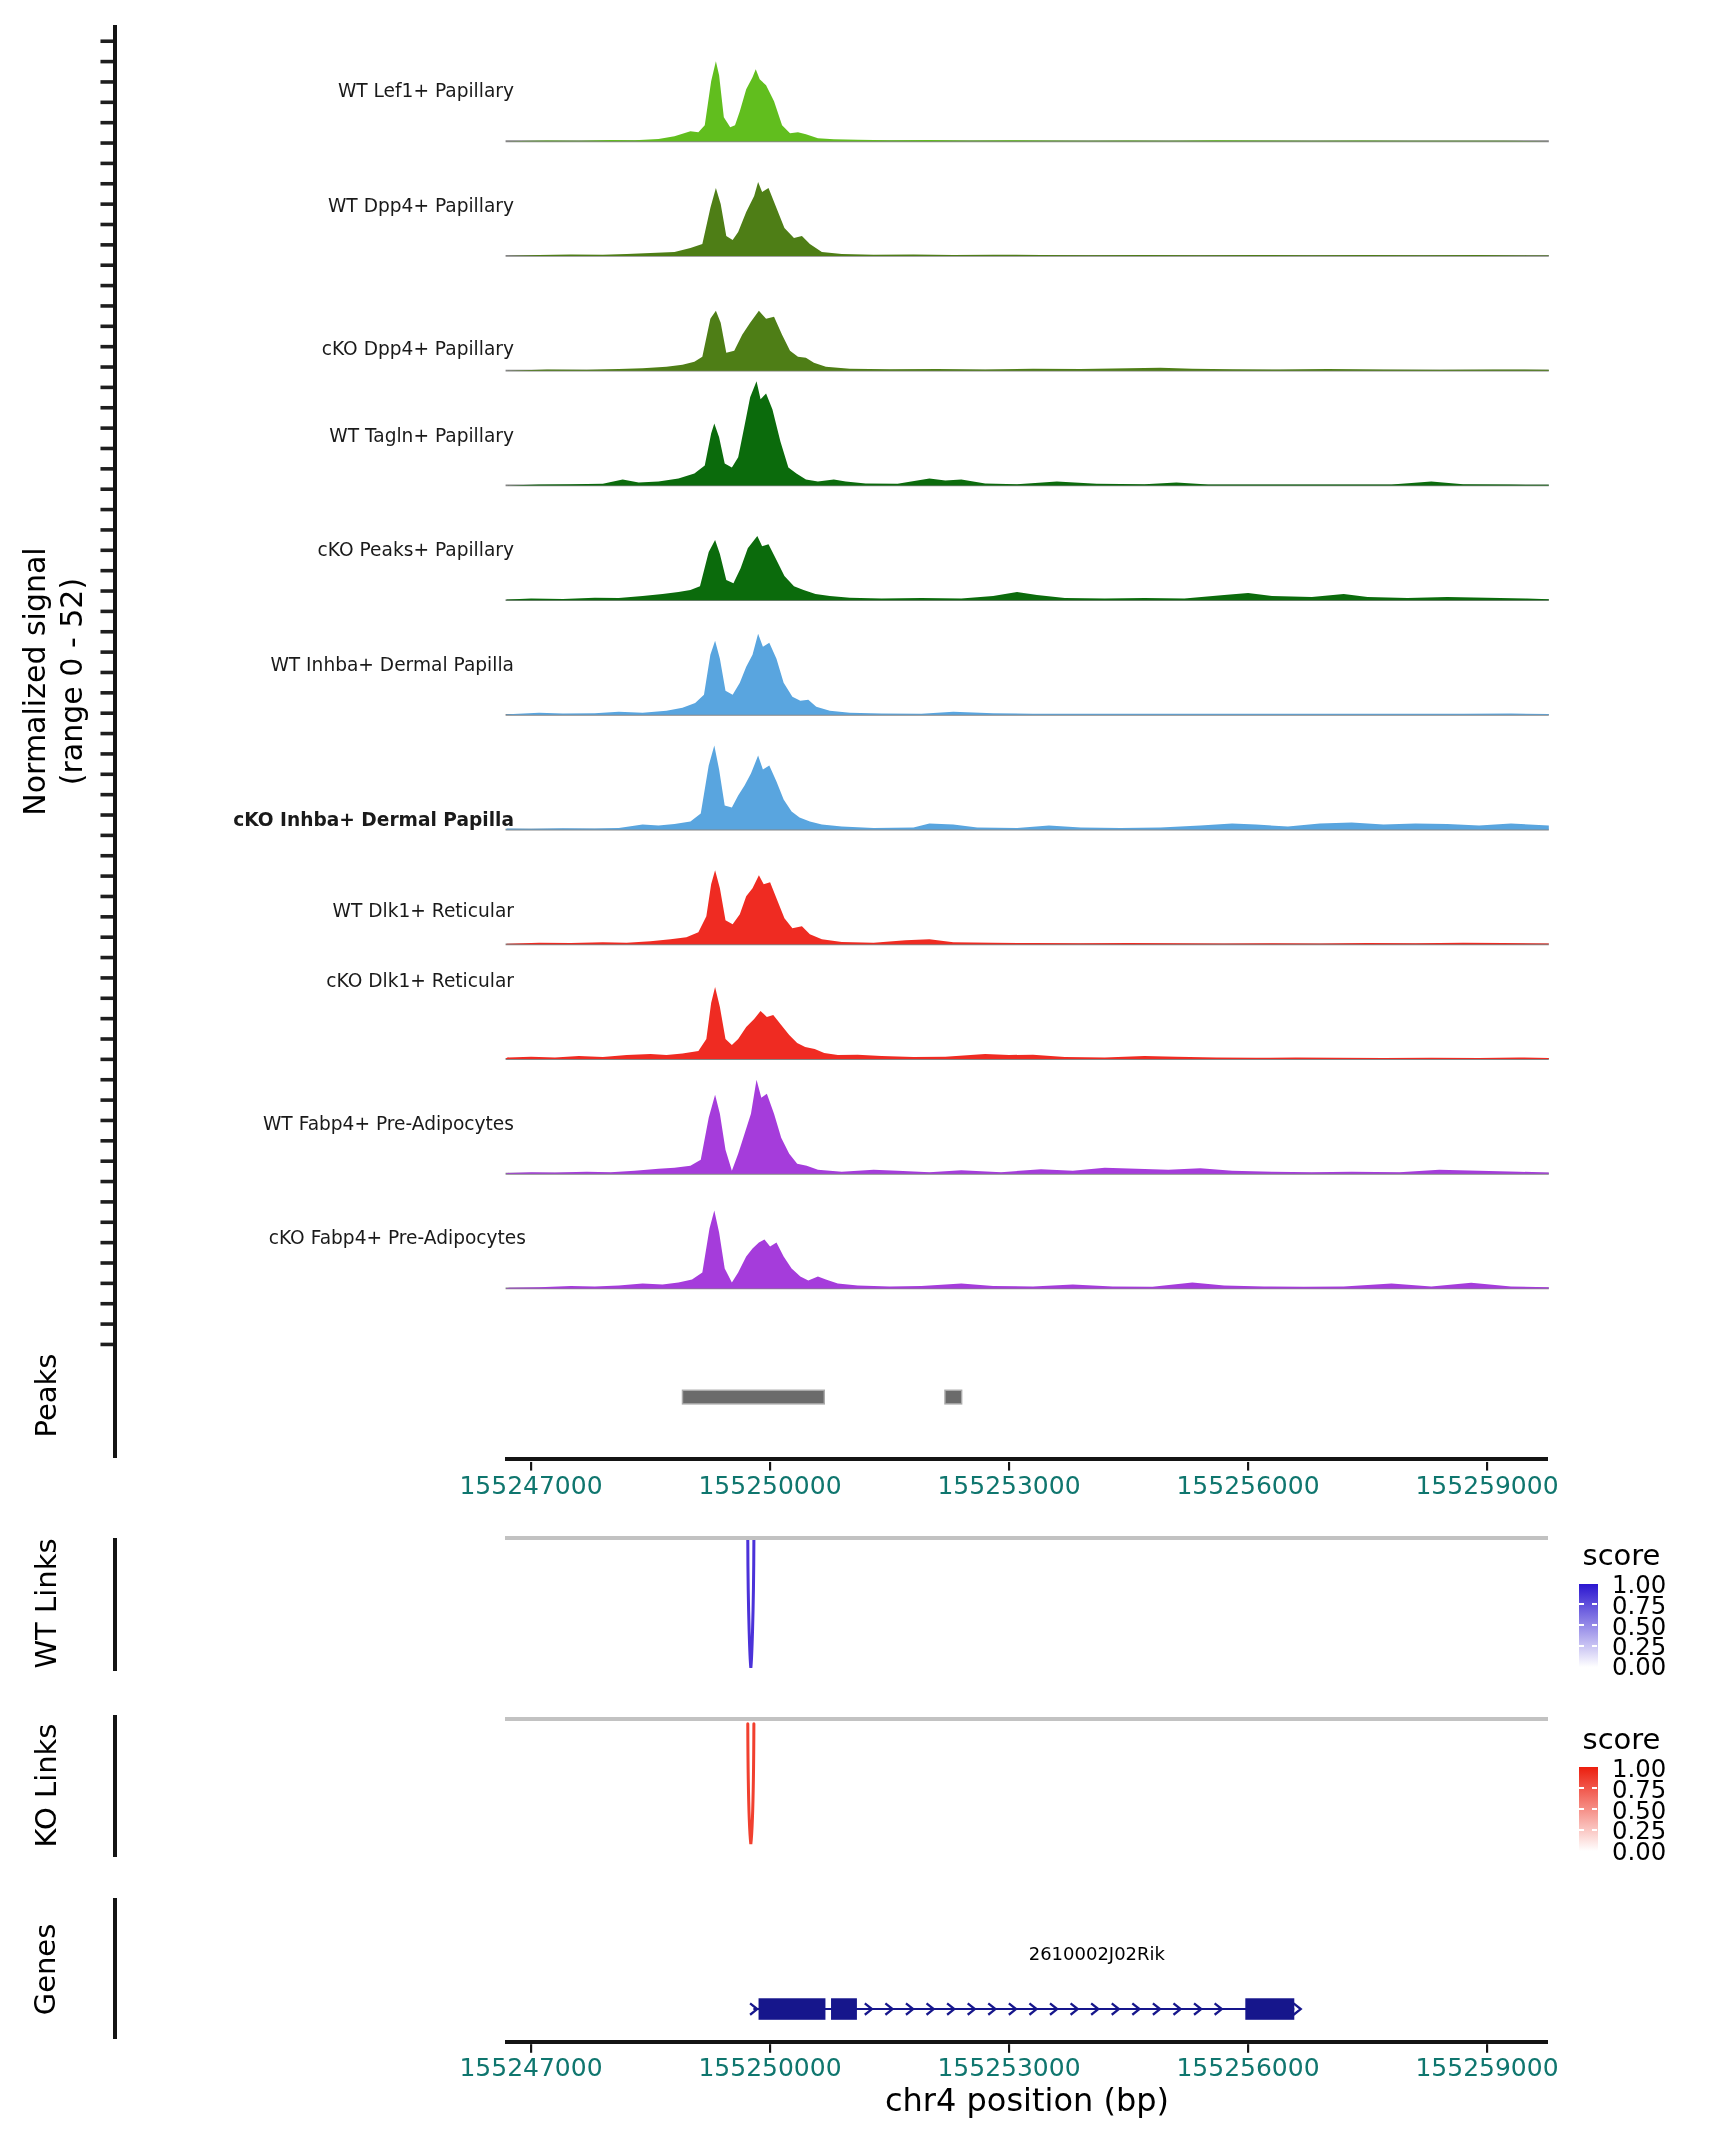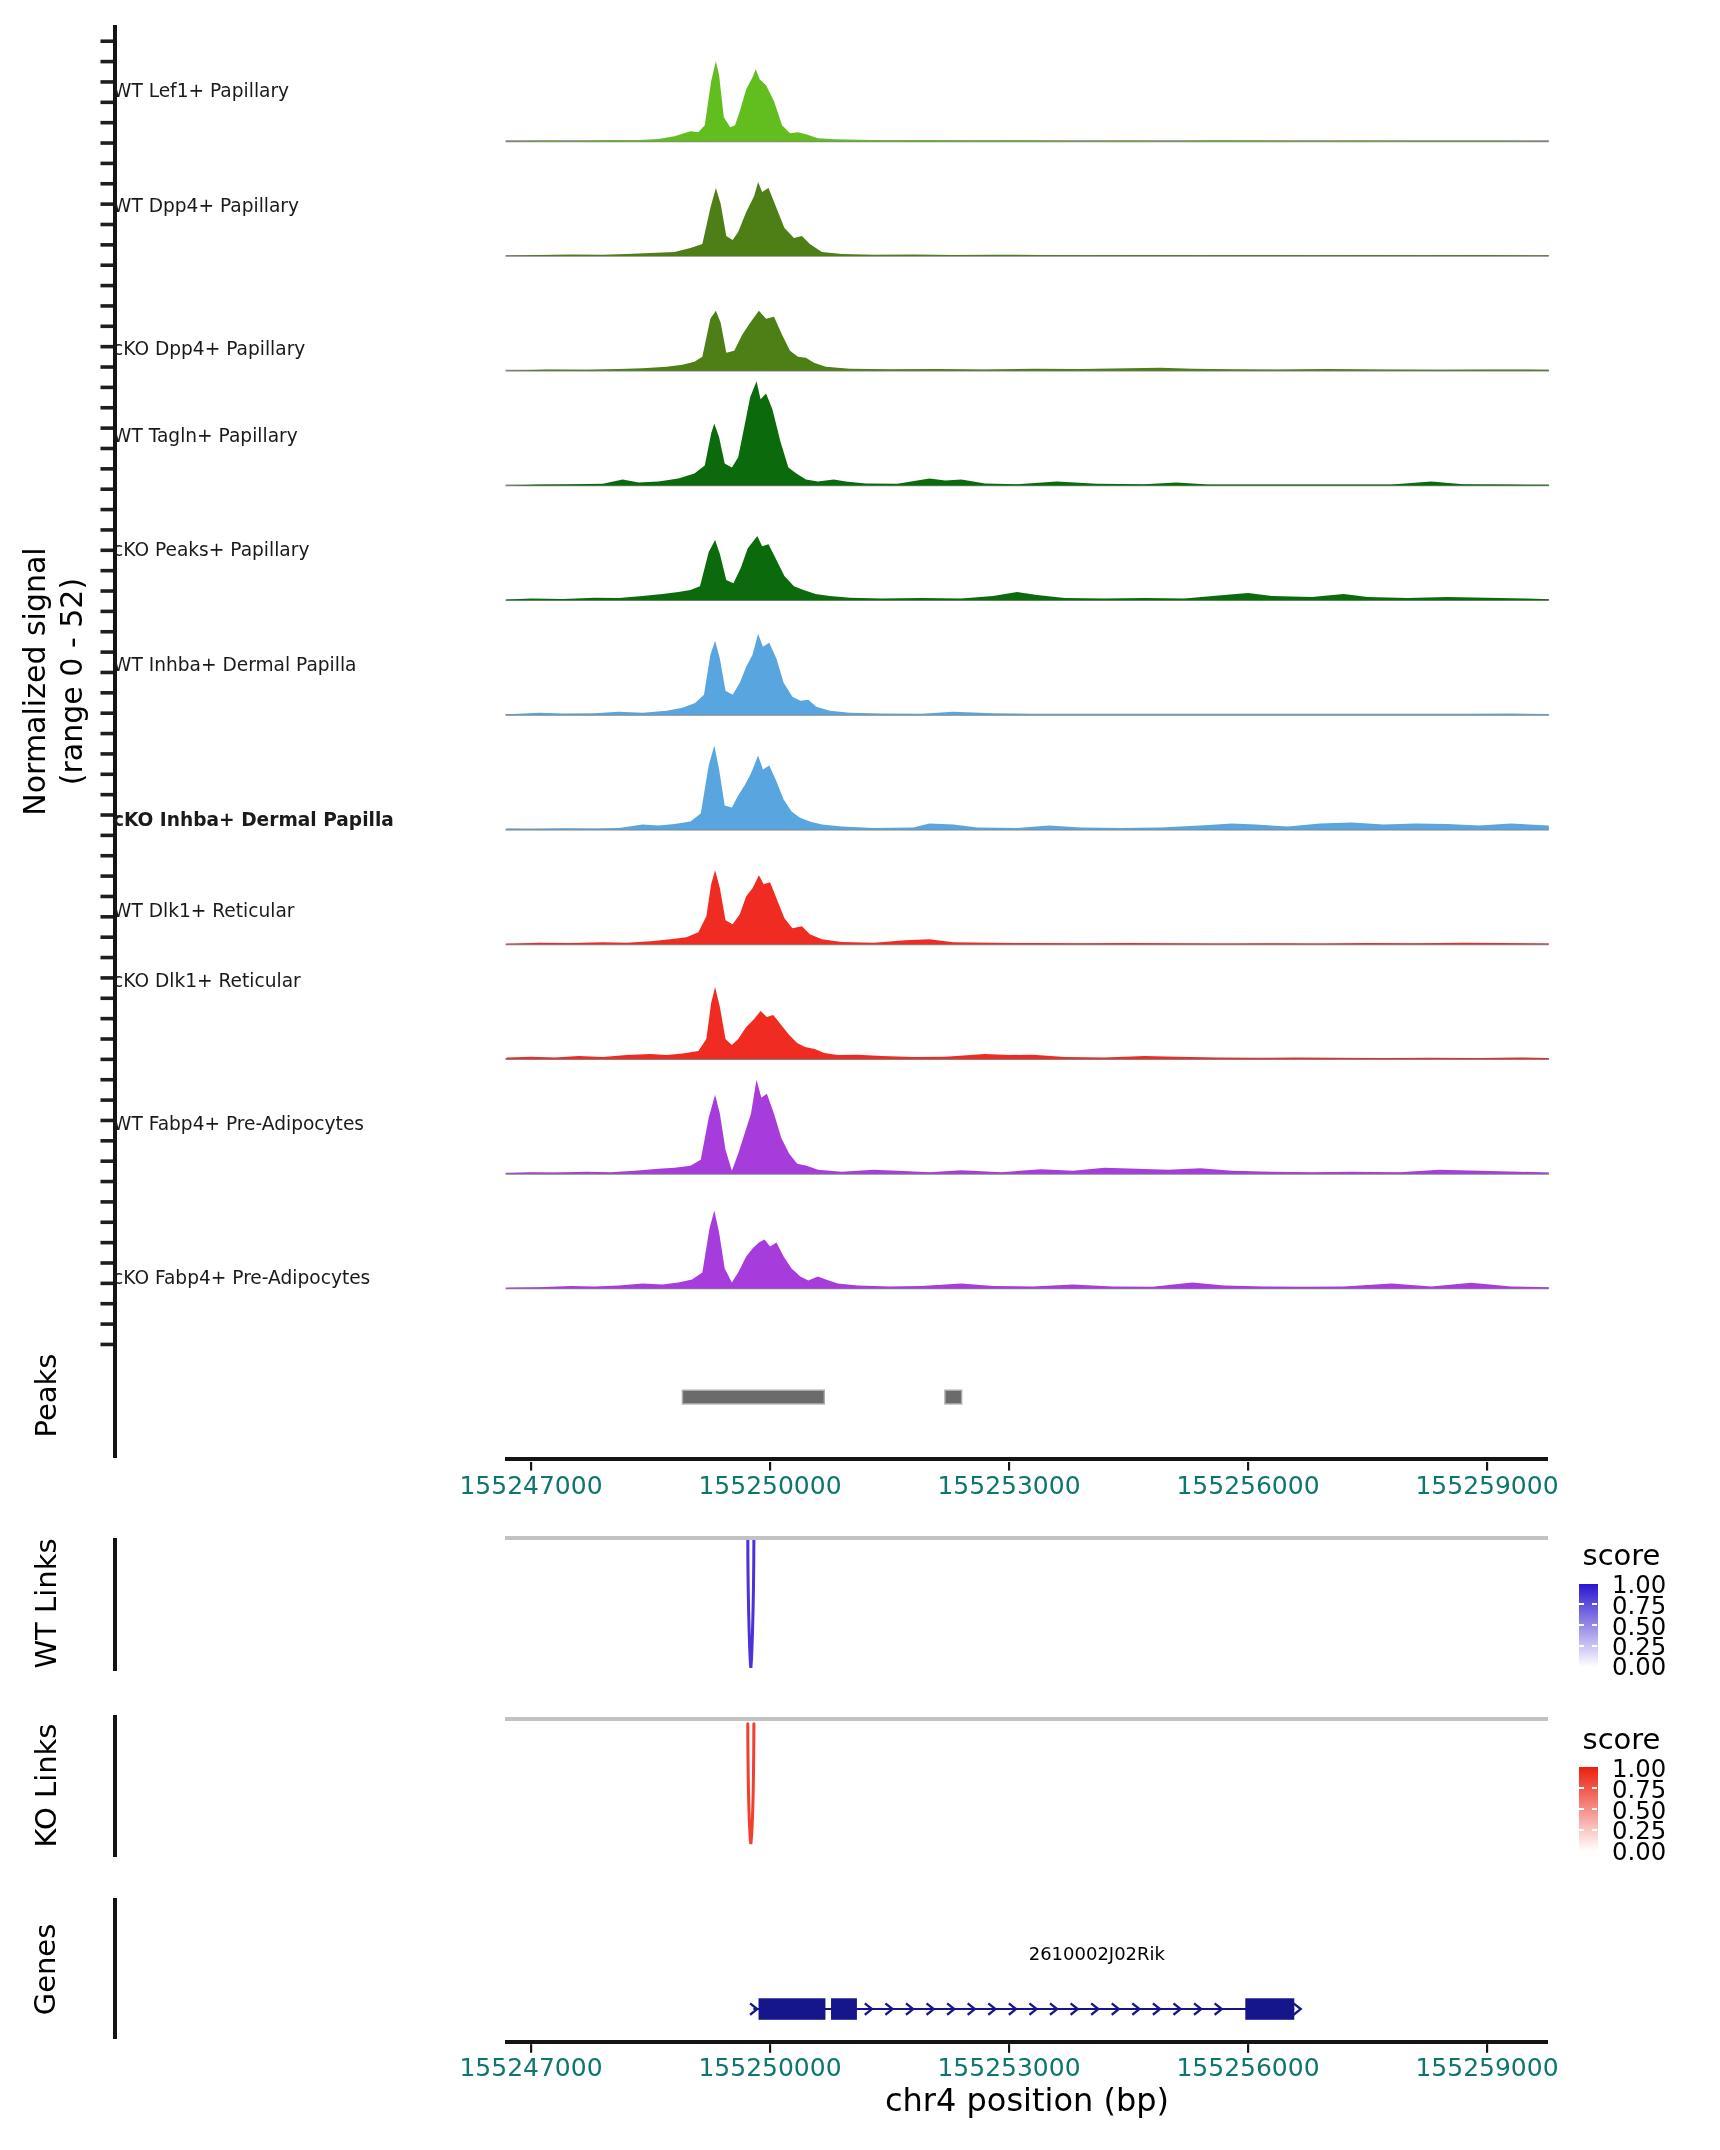--- a/index.html
+++ b/index.html
@@ -3,21 +3,21 @@
 <meta charset="utf-8">
 <style>
   html,body{margin:0;padding:0;}
   body{width:1721px;height:2151px;position:relative;background:#ffffff;
        font-family:"DejaVu Sans","Liberation Sans",sans-serif;overflow:hidden;}
   #plot-svg{position:absolute;left:0;top:0;z-index:1;}
   .sec-bar{position:absolute;left:113px;width:3.6px;background:#141414;z-index:2;}
   .vlabel{position:absolute;display:flex;align-items:center;justify-content:center;
           transform:rotate(-90deg);font-size:29px;color:#000;white-space:nowrap;z-index:2;}
   .track-label{position:absolute;left:113px;width:401px;height:27px;line-height:27px;
-               text-align:left;font-size:18.6px;color:#1a1a1a;z-index:2;}
+               text-align:right;font-size:18.6px;color:#1a1a1a;z-index:2;}
   .axis-lab{position:absolute;width:158px;text-align:center;font-size:25px;color:#0f766e;z-index:2;}
   .gray-line{position:absolute;left:505px;width:1043px;height:4.3px;background:#c2c2c2;z-index:1;}
   .axis-line{position:absolute;left:505px;width:1043px;height:4.3px;background:#141414;z-index:1;}
   .leg-title{position:absolute;left:1564px;width:115px;text-align:center;font-size:29px;color:#000;z-index:2;}
   .leg-grad{position:absolute;left:1579px;width:18.6px;z-index:1;}
   .leg-label{position:absolute;left:1612px;width:93px;height:30px;line-height:30px;
              text-align:left;font-size:24.4px;color:#000;z-index:2;}
   .grad-tick{position:absolute;width:5px;height:2.2px;background:#ffffff;z-index:2;}
   #ylabel{left:-199px;top:642px;width:502px;height:79px;flex-direction:column;
           font-size:30px;line-height:37px;text-align:center;}
@@ -177,21 +177,21 @@
     <div class="track-label" style="top: 77px;">WT Lef1+ Papillary</div>
     <div class="track-label" style="top: 192px;">WT Dpp4+ Papillary</div>
     <div class="track-label" style="top: 307px; margin-top: 28px;">cKO Dpp4+ Papillary</div>
     <div class="track-label" style="top: 422px;">WT Tagln+ Papillary</div>
     <div class="track-label" style="top: 536px;">cKO Peaks+ Papillary</div>
     <div class="track-label" style="top: 651px;">WT Inhba+ Dermal Papilla</div>
     <div class="track-label" style="top: 806px; font-weight: bold;">cKO Inhba+ Dermal Papilla</div>
     <div class="track-label" style="top: 880px; margin-top: 17px;">WT Dlk1+ Reticular</div>
     <div class="track-label" style="top: 967px;">cKO Dlk1+ Reticular</div>
     <div class="track-label" style="top: 1110px;">WT Fabp4+ Pre-Adipocytes</div>
-    <div class="track-label" style="top: 1264px;">cKO Fabp4+ Pre-Adipocytes</div>
+    <div class="track-label" style="top: 1224px; padding-left: 12px;">cKO Fabp4+ Pre-Adipocytes</div>
   </div>
 
 <div class="axis-line" style="top:1457px;"></div>
 <div id="axis-top-labels">
     <div class="axis-lab" style="left: 452px; top: 1471px;">155247000</div>
     <div class="axis-lab" style="left: 691px; top: 1471px;">155250000</div>
     <div class="axis-lab" style="left: 930px; top: 1471px;">155253000</div>
     <div class="axis-lab" style="left: 1169px; top: 1471px;">155256000</div>
     <div class="axis-lab" style="left: 1408px; top: 1471px;">155259000</div>
   </div>

